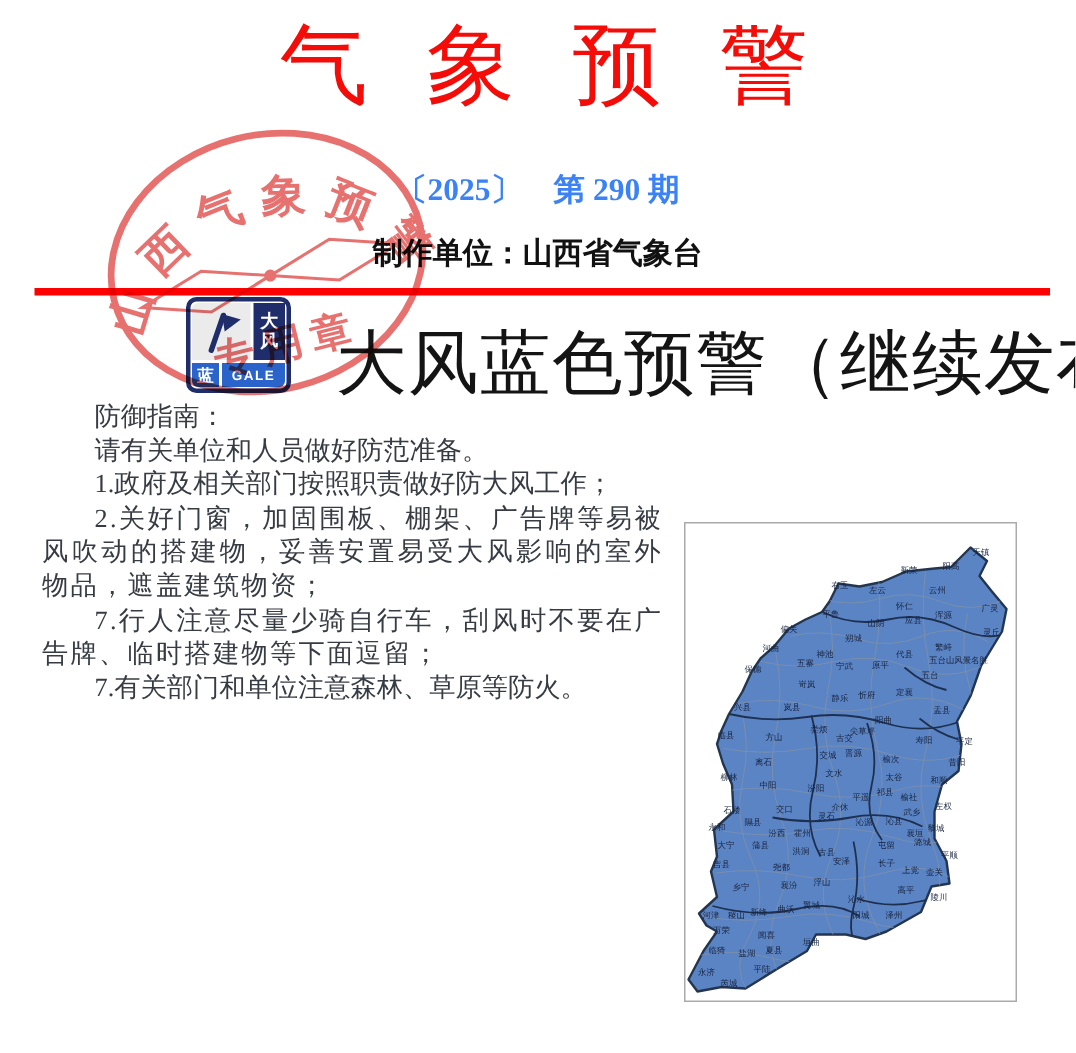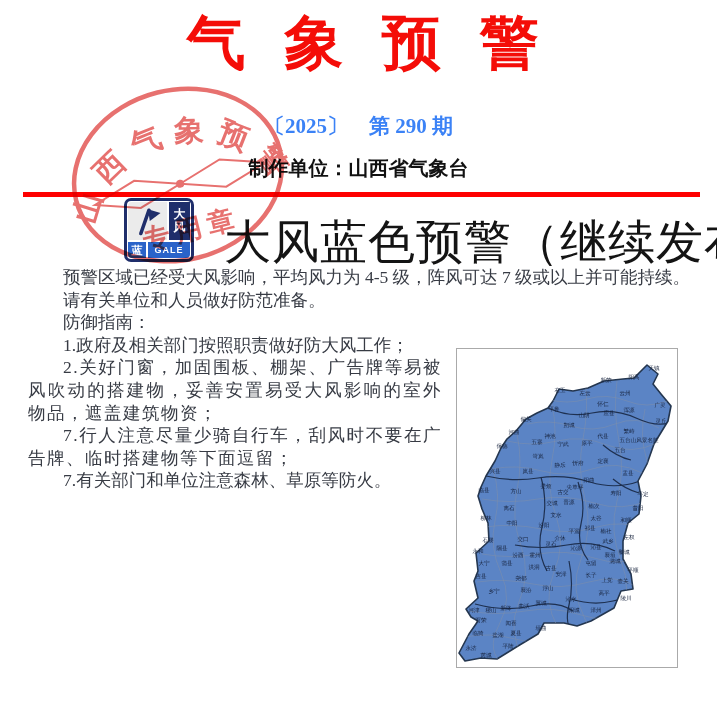--- a/index.html
+++ b/index.html
@@ -8,21 +8,21 @@
     position: relative;
     width: 717px; height: 702px;
     background: #ffffff;
     overflow: hidden;
     font-family: "Liberation Serif","DejaVu Serif",serif;
     color:#1a1a1a;
   }
   .doc-title {
     position:absolute; top:4px; left:0; width:100%;
     text-align:center;
-    font-size:59px; font-weight:bold;
+    font-size:59px; font-weight:normal;
     color:#f40d08;
     letter-spacing:12px;
     white-space:nowrap;
     padding-left:20px;
   }
   .issue-line {
     position:absolute; top:112px; left:0; width:100%;
     text-align:center; font-size:21px; font-weight:bold; color:#3b82f6;
   }
   .producer-row {
@@ -111,23 +111,22 @@
     </div>
     <div class="warn-row bottom">
       <div class="tile tile-level">蓝</div>
       <div class="tile tile-en">GALE</div>
     </div>
   </div>
 
   <div class="headline">大风蓝色预警（继续发布）</div>
 
   <div class="body-text">
-    <p>预警区域已经受大风影响，平均风力为 4-5 级，阵风可达 7 级或以上并可能持续。</p>
+    <p>防御指南：</p>
     <p>请有关单位和人员做好防范准备。</p>
-    <p>防御指南：</p>
     <p>1.政府及相关部门按照职责做好防大风工作；</p>
     <p class="narrow">2.关好门窗，加固围板、棚架、广告牌等易被风吹动的搭建物，妥善安置易受大风影响的室外物品，遮盖建筑物资；</p>
     <p class="narrow">7.行人注意尽量少骑自行车，刮风时不要在广告牌、临时搭建物等下面逗留；</p>
     <p>7.有关部门和单位注意森林、草原等防火。</p>
   </div>
 
   <div class="map-box">
     <svg width="220" height="318" viewBox="0 0 220 318">
       <defs>
         <clipPath id="prov-clip">

